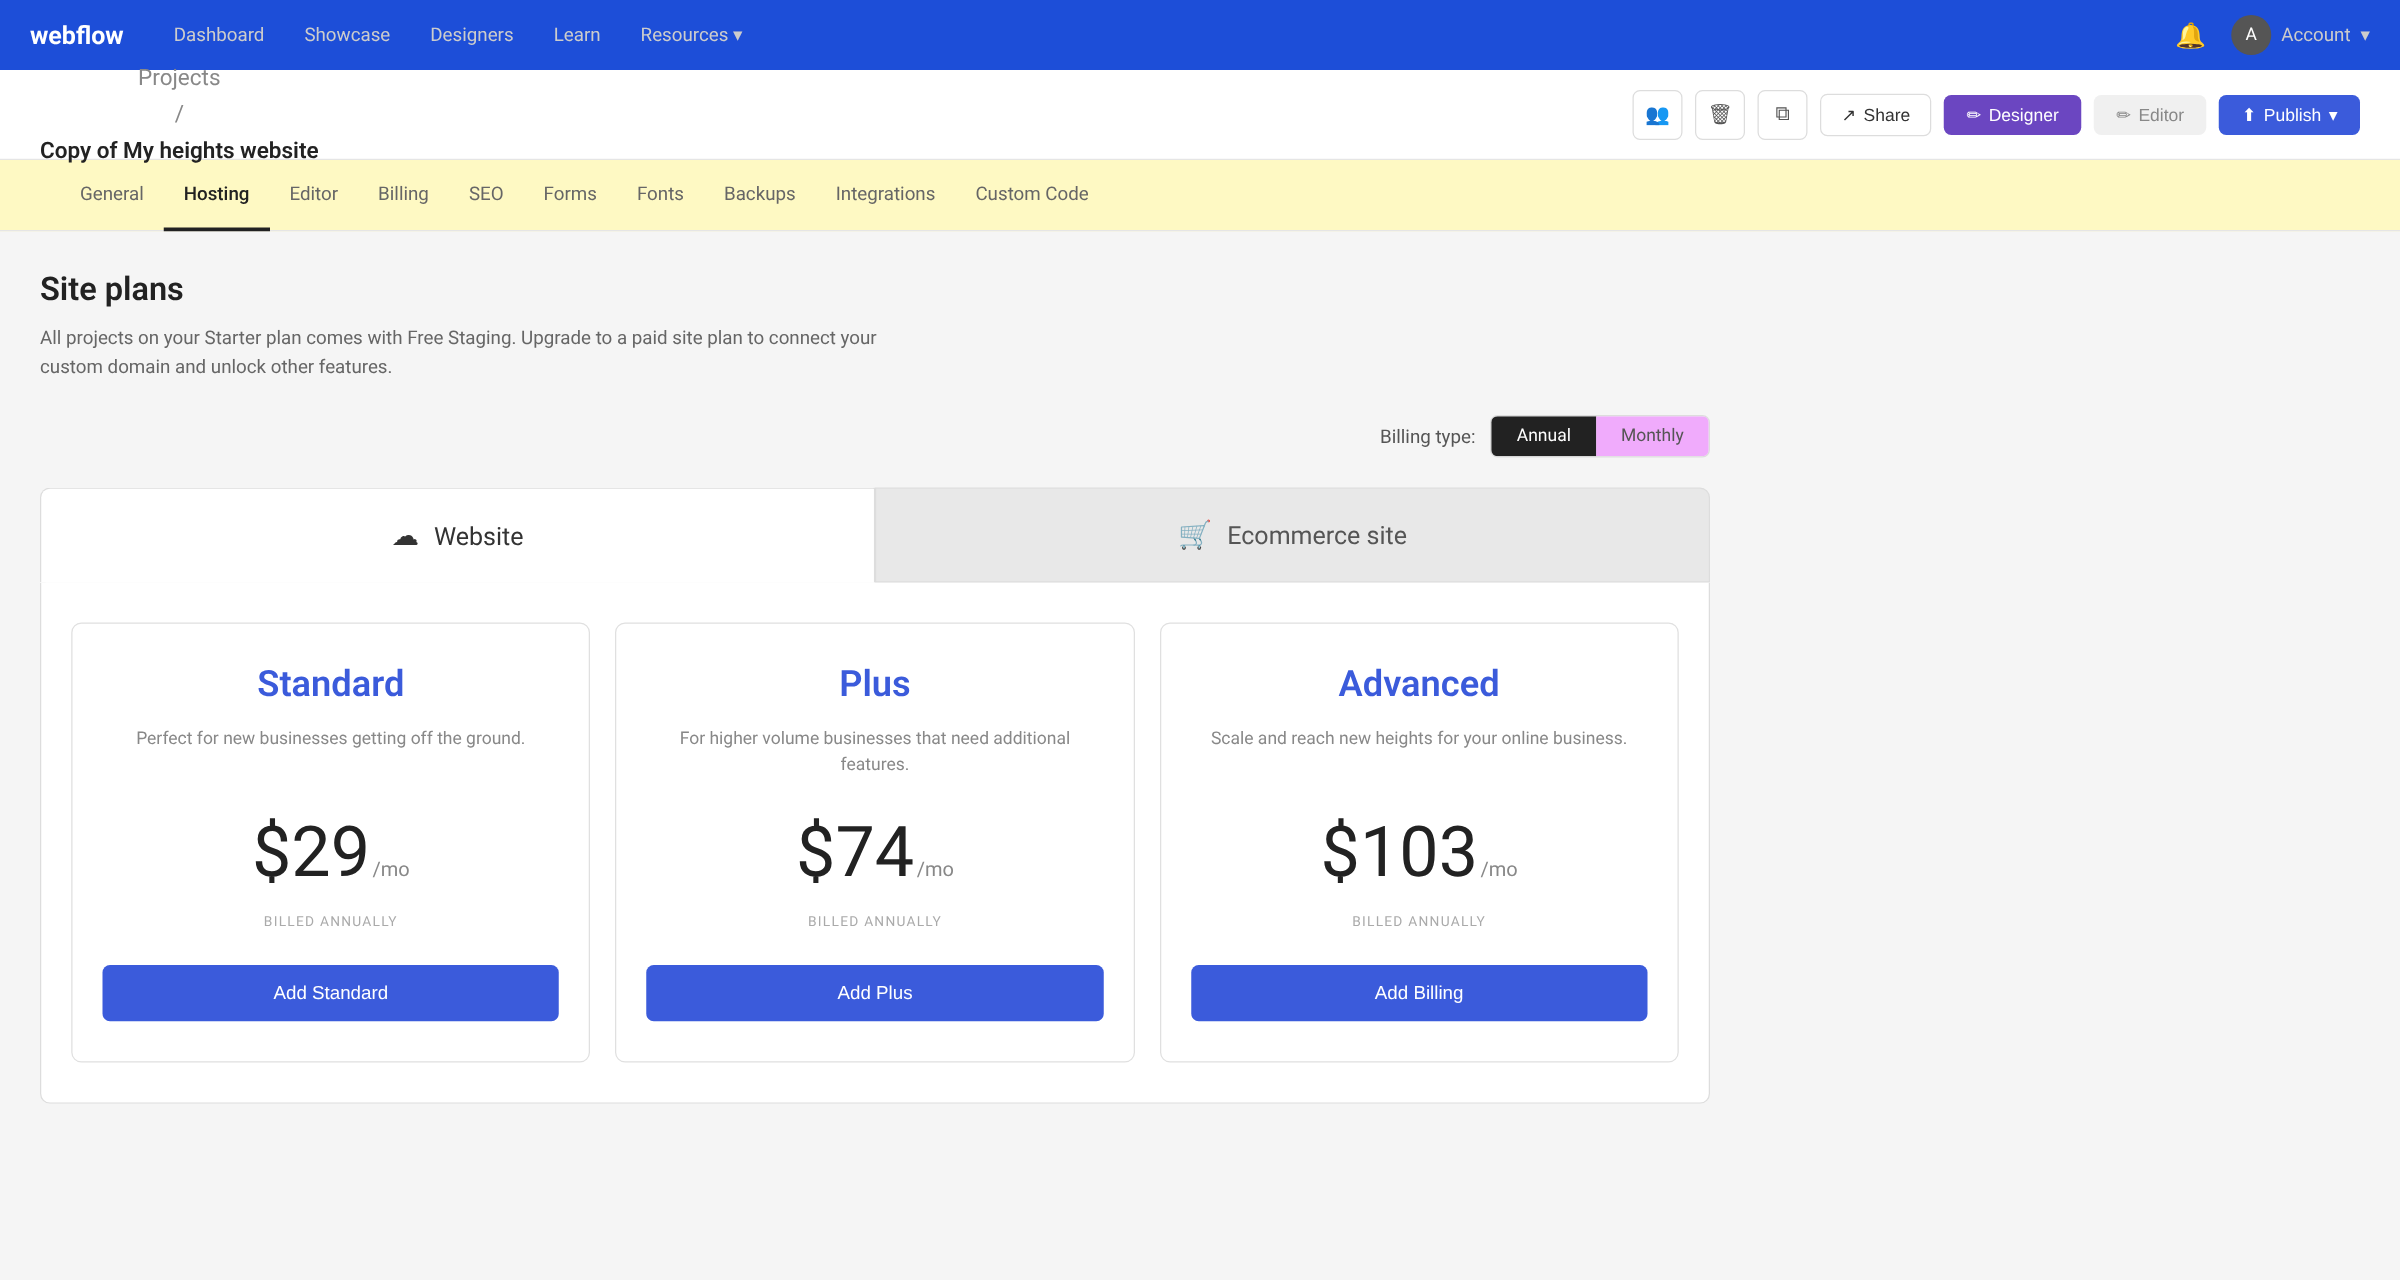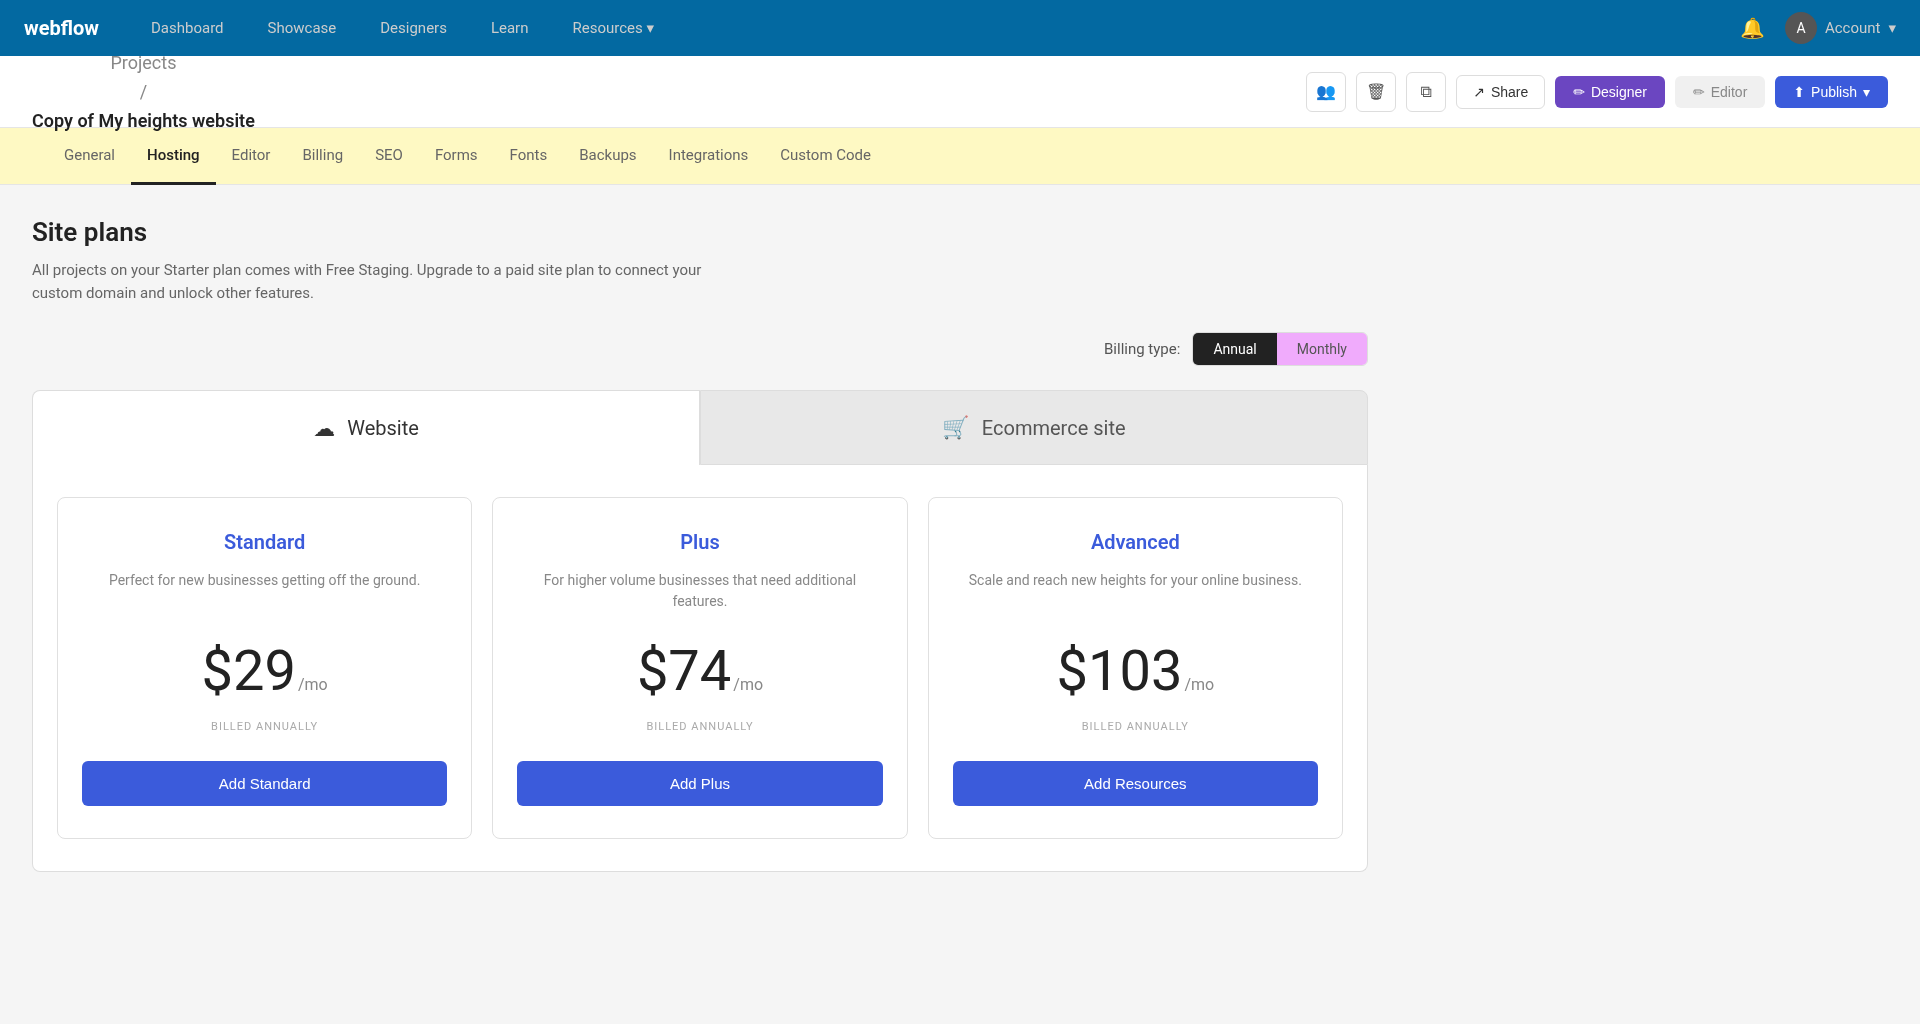--- a/index.html
+++ b/index.html
@@ -1,25 +1,25 @@
 <!DOCTYPE html>
 <html><head>
   <meta charset="utf-8">
   <style>
     * { margin: 0; padding: 0; box-sizing: border-box; }
     body { font-family: -apple-system, BlinkMacSystemFont, 'Segoe UI', Roboto, sans-serif; background: #f5f5f5; min-height: 1024px; }
 
     
     .top-nav {
-      background: #0369a1;
+      background: #1d4ed8;
       height: 56px;
       display: flex;
       align-items: center;
       padding: 0 24px;
-      gap: 44px;
+      gap: 32px;
     }
     .logo {
       font-size: 20px;
       font-weight: 700;
       color: #fff;
       margin-right: 8px;
     }
     .nav-item {
       color: #ccc;
       font-size: 15px;
@@ -272,21 +272,21 @@
       border: 1px solid #e0e0e0;
       border-radius: 8px;
       padding: 32px 24px;
       display: flex;
       flex-direction: column;
       align-items: center;
       gap: 12px;
       background: #fff;
     }
     .plan-name {
-      font-size: 20px;
+      font-size: 29px;
       font-weight: 600;
       margin-bottom: 4px;
     }
     .plan-name.standard { color: #3b5bdb; }
     .plan-name.plus { color: #3b5bdb; }
     .plan-name.advanced { color: #3b5bdb; }
     .plan-desc {
       font-size: 14px;
       color: #888;
       text-align: center;
@@ -435,16 +435,16 @@
       <button class="plan-btn">Add Plus</button>
     </div>
       <div class="plan-card">
       <div class="plan-name advanced">Advanced</div>
       <div class="plan-desc">Scale and reach new heights for your online business.</div>
       <div class="plan-price">
         <span class="plan-price-amount">$103</span>
         <span class="plan-price-mo">/mo</span>
       </div>
       <div class="plan-billed">BILLED ANNUALLY</div>
-      <button class="plan-btn">Add Resources</button>
+      <button class="plan-btn">Add Billing</button>
     </div>
     </div>
 </div>
 
 </body></html>

